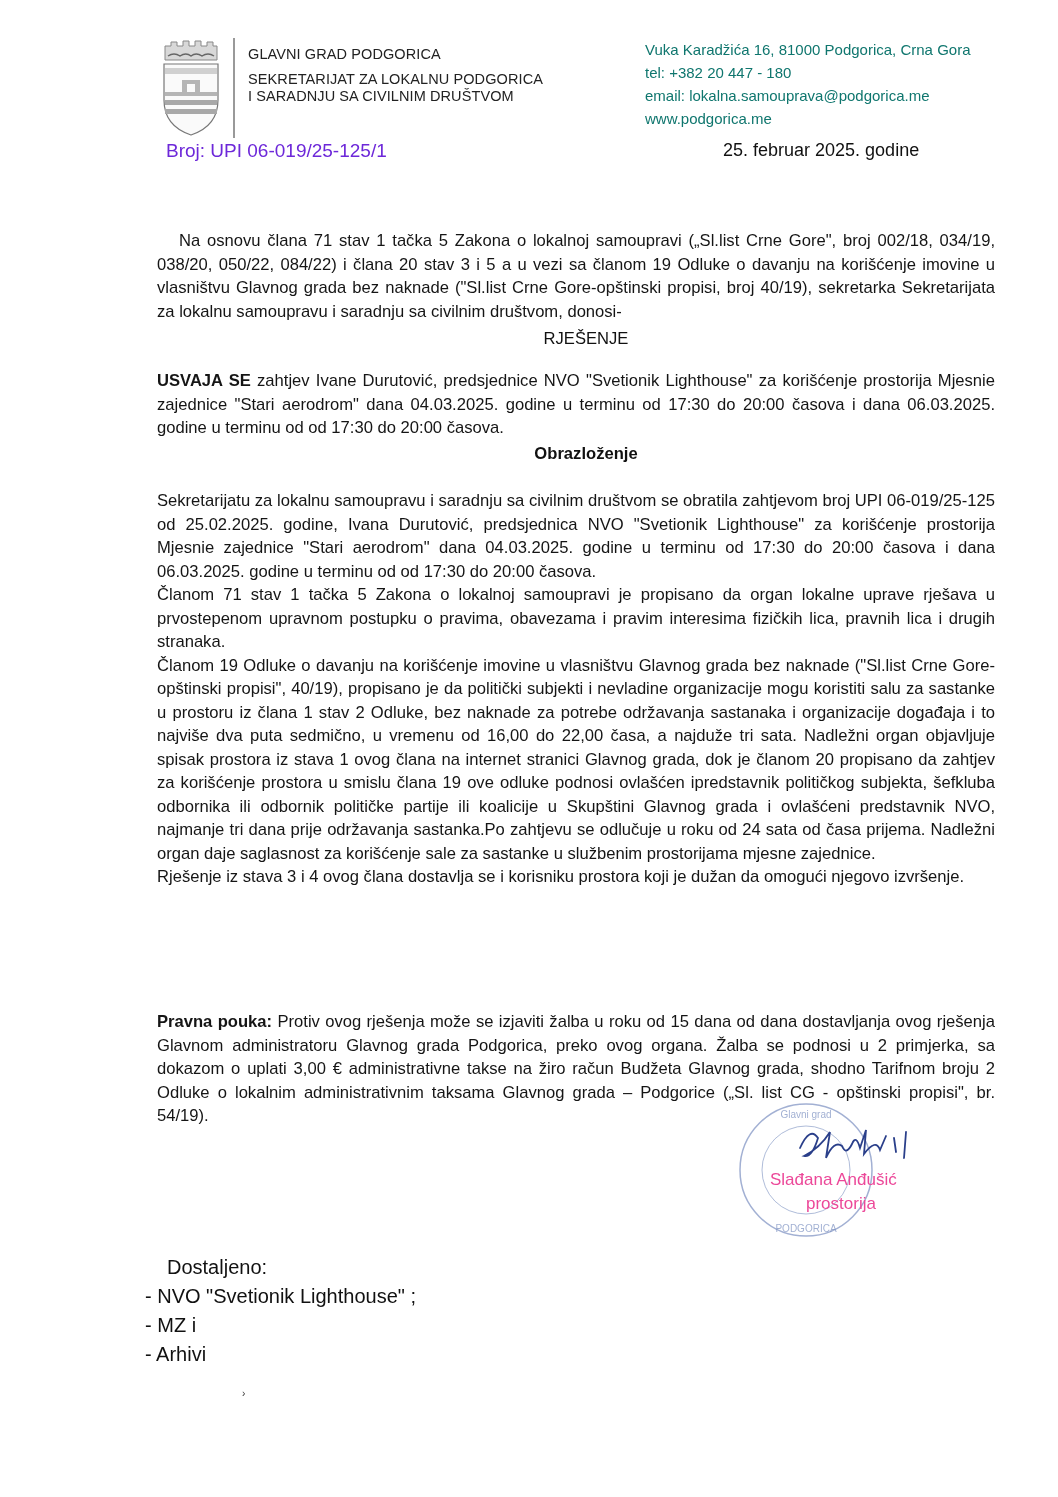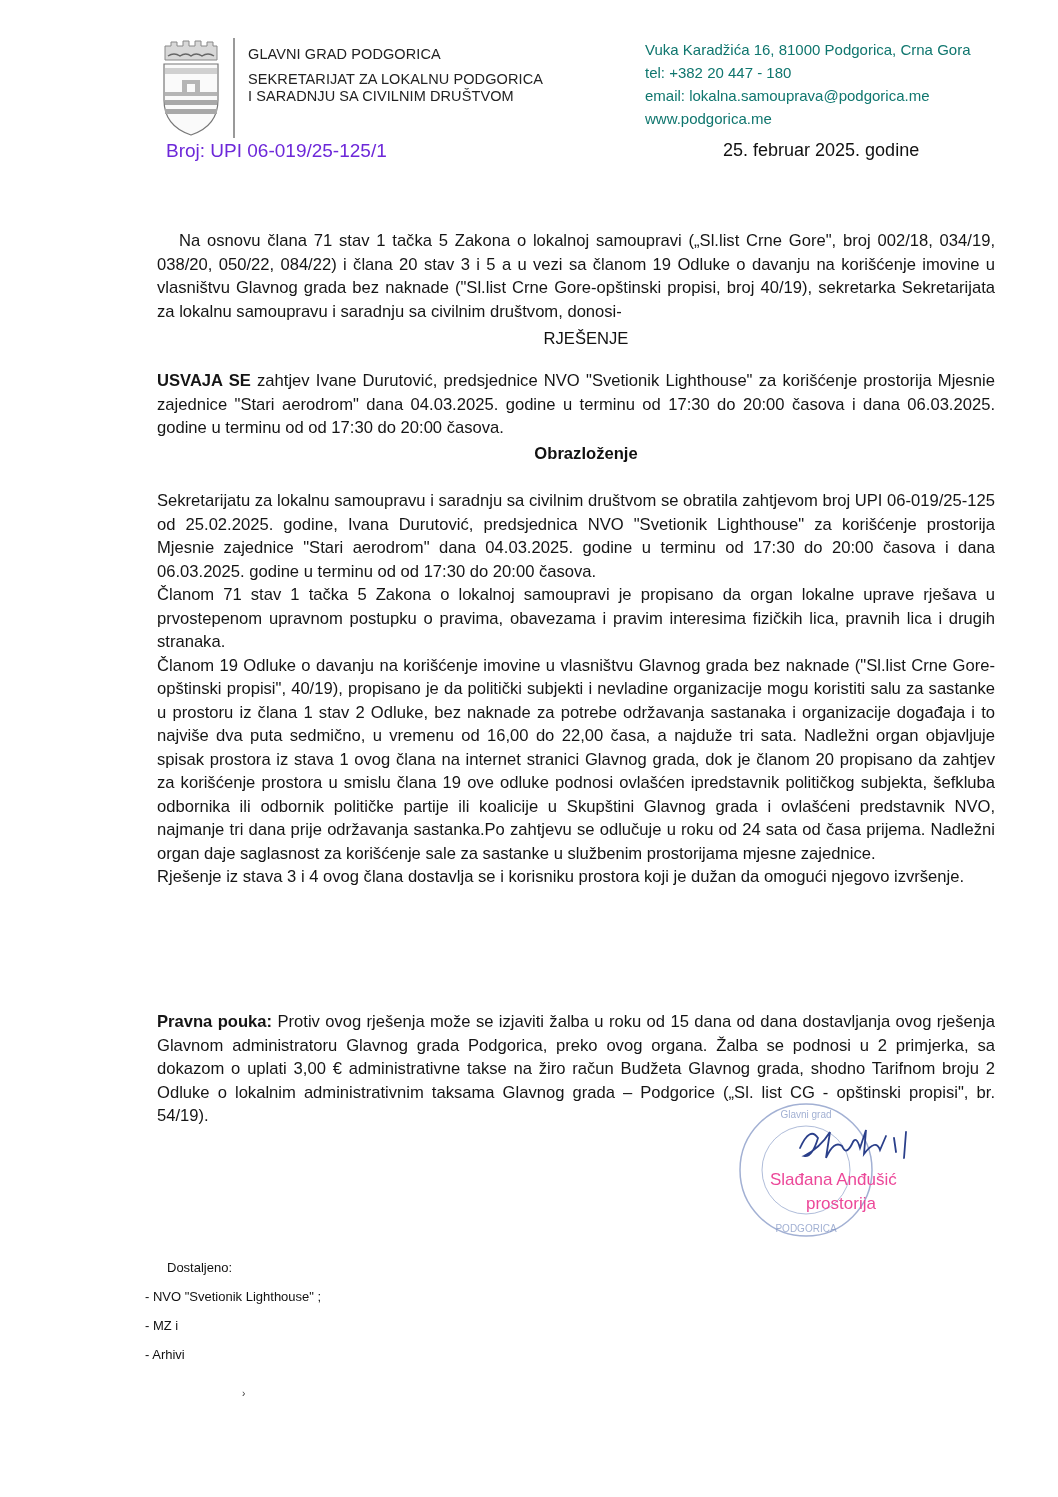--- a/index.html
+++ b/index.html
@@ -17,21 +17,21 @@
   .body-text { left: 157px; width: 838px; font-size: 16.6px; line-height: 23.5px;
                text-align: justify; color: #151515; font-family: "Liberation Sans", sans-serif; }
   .body-text p { margin: 0; }
   .indent { text-indent: 22px; }
   .center-h { left: 157px; width: 838px; text-align: center; font-size: 16.6px; }
   .bold { font-weight: bold; }
   .sig { left: 770px; top: 1168px; font-size: 17px; line-height: 24px; color: #ec4899; }
   .sig .role { padding-left: 36px; }
   .stamp { left: 736px; top: 1100px; width: 140px; height: 140px; }
   .signature { left: 790px; top: 1118px; width: 130px; height: 50px; }
-  .dost { left: 145px; top: 1253px; font-size: 13px; line-height: 29px; color: #111; }
+  .dost { left: 145px; top: 1253px; font-size: 20px; line-height: 29px; color: #111; }
   .dost .head { padding-left: 22px; }
   .dot { left: 242px; top: 1388px; font-size: 10px; color: #333; }
 </style>
 </head>
 <body>
 
 <div class="abs logo">
   <svg width="62" height="100" viewBox="0 0 62 100">
 
     <path d="M5 22 L5 8 L11 8 L11 4 L17 4 L17 8 L23 8 L23 3 L29 3 L29 8 L35 8 L35 3 L41 3 L41 8 L47 8 L47 4 L53 4 L53 8 L57 8 L57 22 Z" fill="#d8d8d8" stroke="#888" stroke-width="1"></path>

